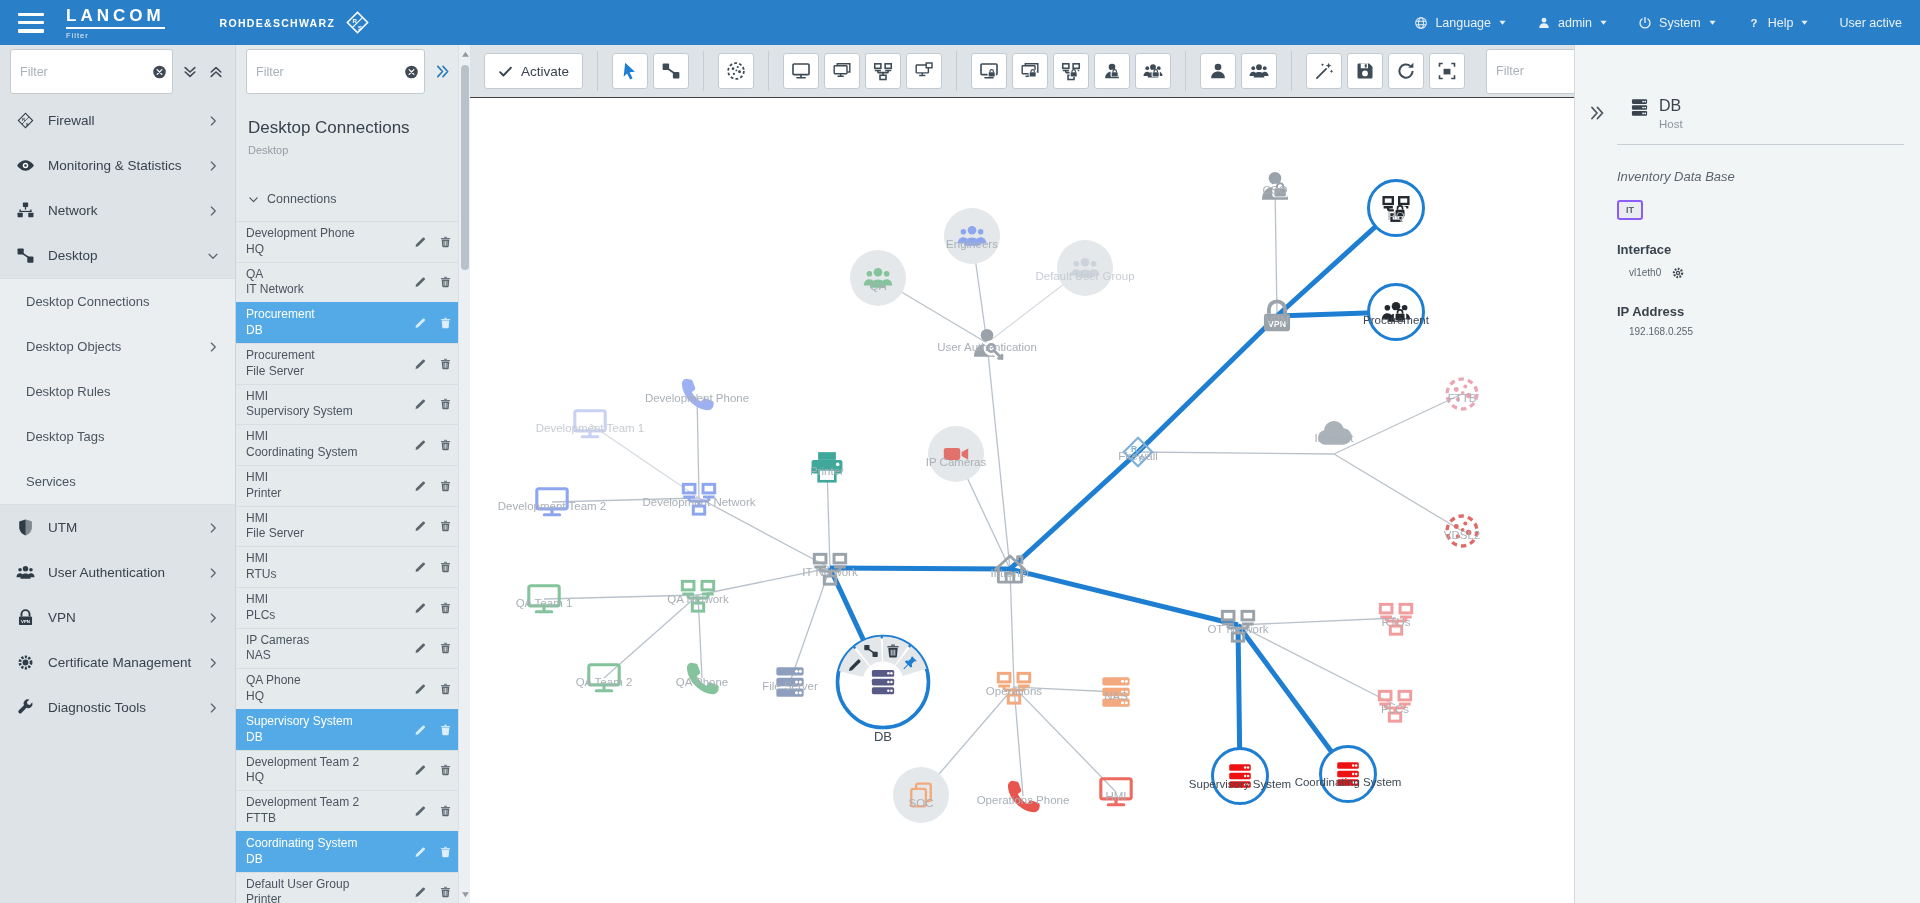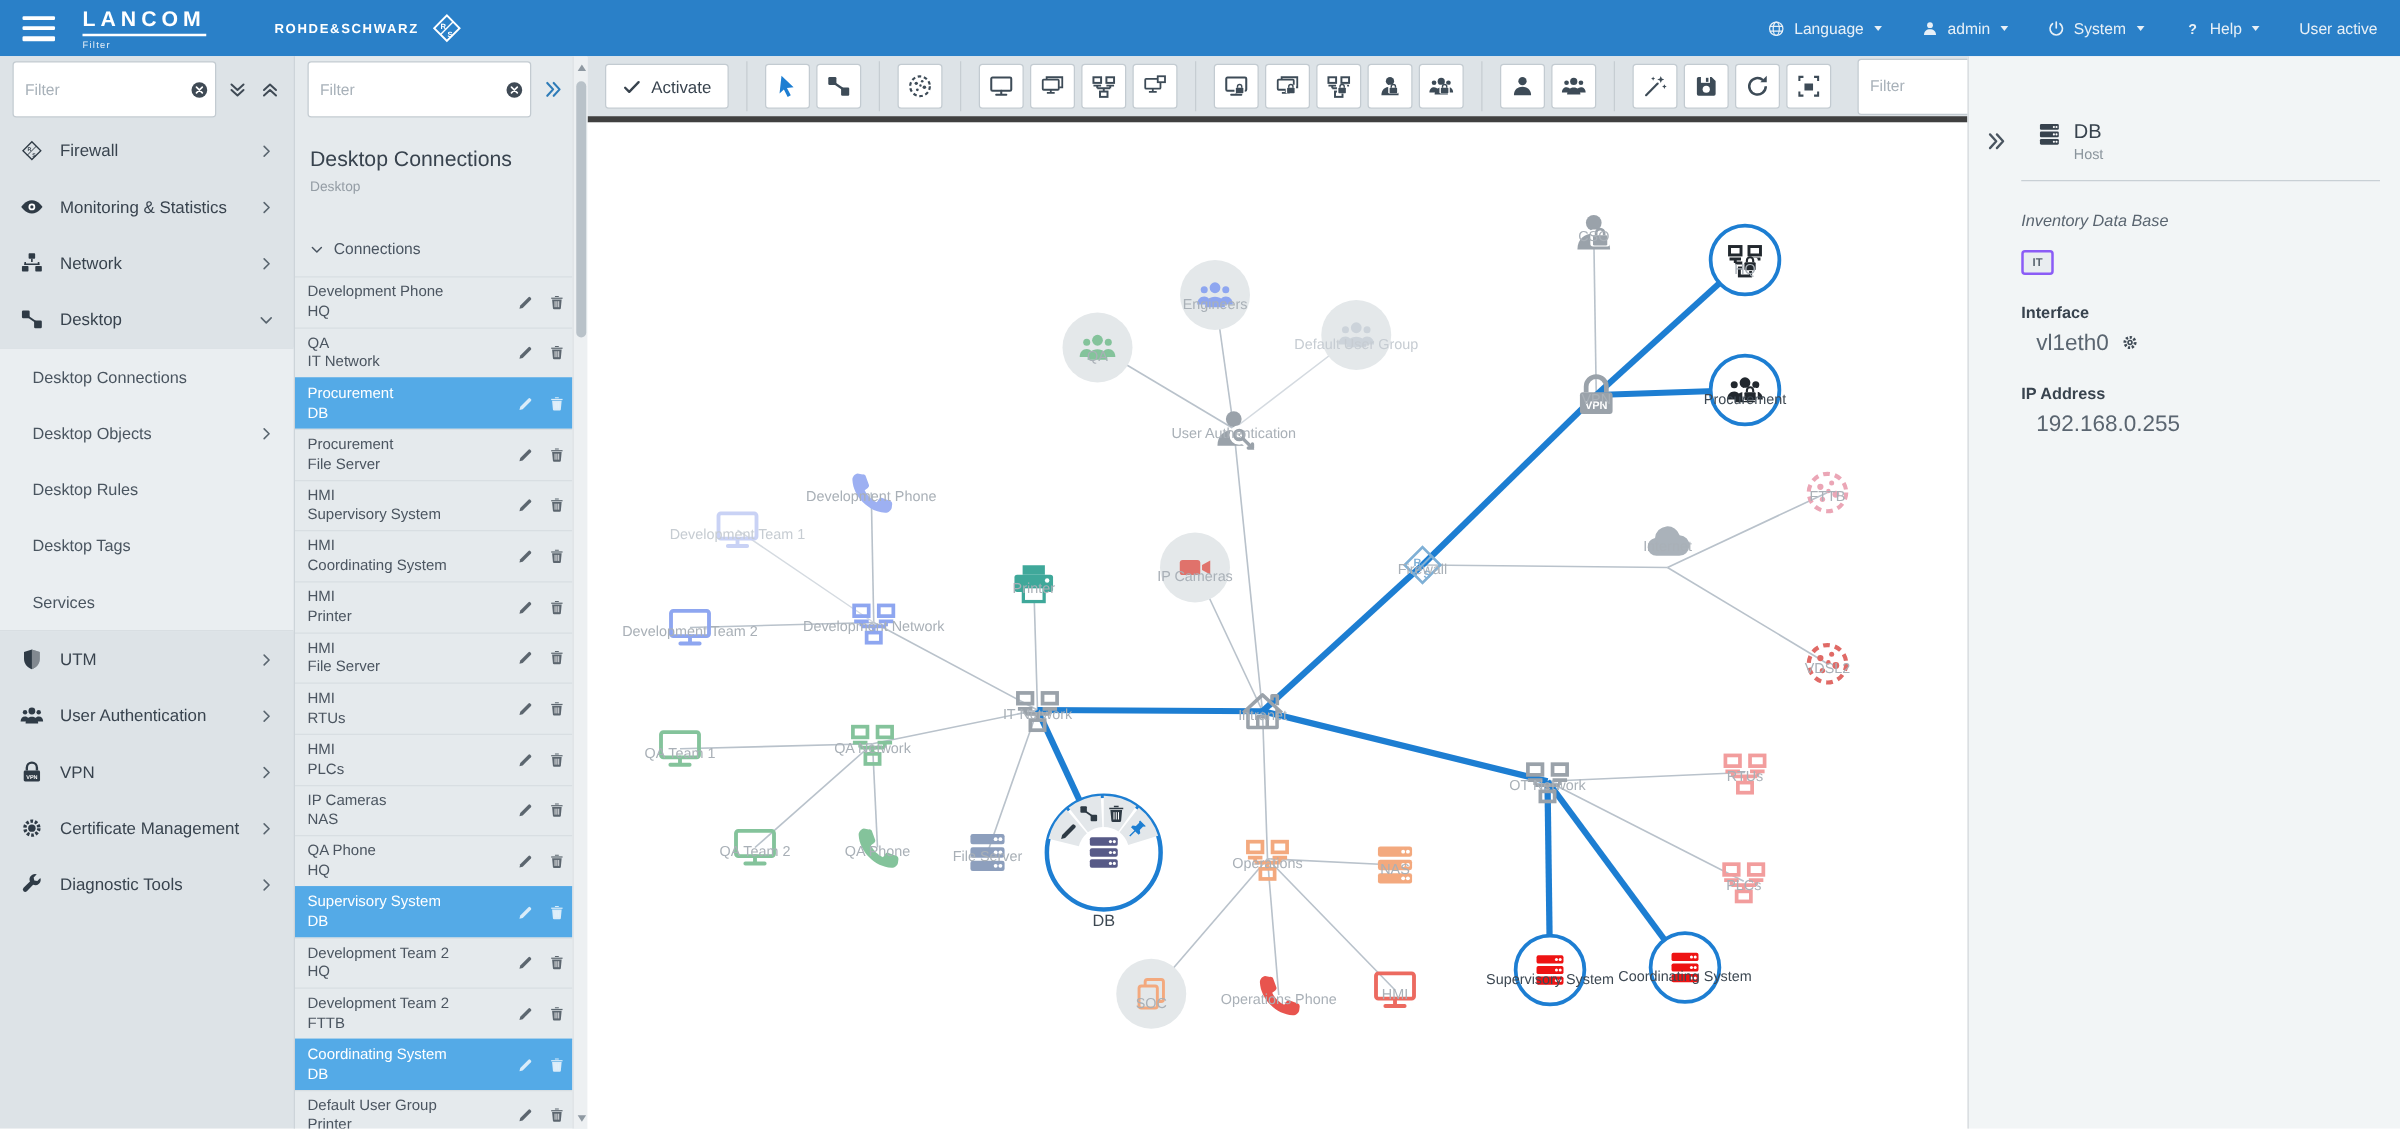--- a/index.html
+++ b/index.html
@@ -54,21 +54,21 @@
   .conn-row div { font-size:12px; color:#4b5560; line-height:1.32; }
   .conn-row.sel { background:#54aae7; border-color:#54aae7; }
   .conn-row.sel div { color:#fff; }
   .row-icons { position:absolute; right:4px; top:50%; transform:translateY(-50%); display:flex; gap:8px; }
   .row-icons .iconbtn svg { opacity:.85; }
   .p2scroll { position:absolute; top:0; right:0; bottom:0; width:12px; background:#edf0f2; border-left:1px solid #dbe0e4; }
   .p2scroll .arr { position:absolute; left:0; width:12px; height:14px; display:flex; align-items:center; justify-content:center; }
   .p2scroll .thumb { position:absolute; left:2px; width:8px; top:20px; height:205px; background:#b9c2c9; border-radius:4px; }
 
   
-  .toolbar { height:53px; flex:0 0 53px; background:#dde3e7; border-bottom:5px solid #404040; display:flex; align-items:center; padding:0 14px; gap:5px; }
+  .toolbar { height:53px; flex:0 0 53px; background:#dde3e7; border-bottom:1px solid #404040; display:flex; align-items:center; padding:0 14px; gap:5px; }
   .tb-btn { width:36px; height:36px; background:#fff; border:1px solid #c3cbd1; border-radius:3px; display:flex; align-items:center; justify-content:center; cursor:pointer; flex:0 0 auto; }
   .tb-btn.wide { width:auto; padding:0 13px; gap:8px; font-size:13.5px; color:#38434e; font-family:"Liberation Sans",sans-serif; }
   .tb-sep { width:1px; height:40px; background:#c6cdd2; margin:0 9px; flex:0 0 1px; }
   .tb-filter { margin-left:16px; width:158px; flex:0 0 158px; }
 
   
   .canvas { position:relative; flex:1; background:#fff; overflow:hidden; }
   .edges { position:absolute; left:0; top:0; }
   .edge-thin  { stroke:#b9c2cb; stroke-width:1.3; }
   .edge-faint { stroke:#d4dae0; stroke-width:1.2; }
@@ -88,21 +88,21 @@
   
   .rp-collapse { position:absolute; left:14px; top:60px; background:none; border:none; cursor:pointer; line-height:0; }
   .rp-content { position:absolute; left:42px; top:52px; right:16px; }
   .rp-head { display:flex; align-items:flex-start; gap:9px; margin-left:12px; }
   .rp-title { font-size:16px; color:#38434e; line-height:1.1; }
   .rp-sub { font-size:11.5px; color:#8a949c; margin-top:3px; }
   .rp-div { border-top:1px solid #c9d0d5; margin-top:14px; }
   .rp-desc { margin-top:24px; font-size:13px; color:#5a6570;font-style:italic; }
   .rp-badge { display:inline-block; margin-top:16px; padding:3px 7px; font-size:9px; font-weight:700; color:#5a6570; background:#e9edf0; border:2px solid #8b5cf6; border-radius:3px; }
   .rp-label { margin-top:22px; font-size:13px; font-weight:700; color:#38434e; }
-  .rp-value { margin-top:7px; margin-left:12px; font-size:18px; color:#5a6570; display:flex; align-items:center; gap:8px; }
+  .rp-value { margin-top:7px; margin-left:12px; font-size:10px; color:#5a6570; display:flex; align-items:center; gap:8px; }
 </style>
 </head>
 <body>
 
 <div class="app">
 
   <header class="topbar">
     <button class="hamburger">
         <span></span>
         <span></span>

